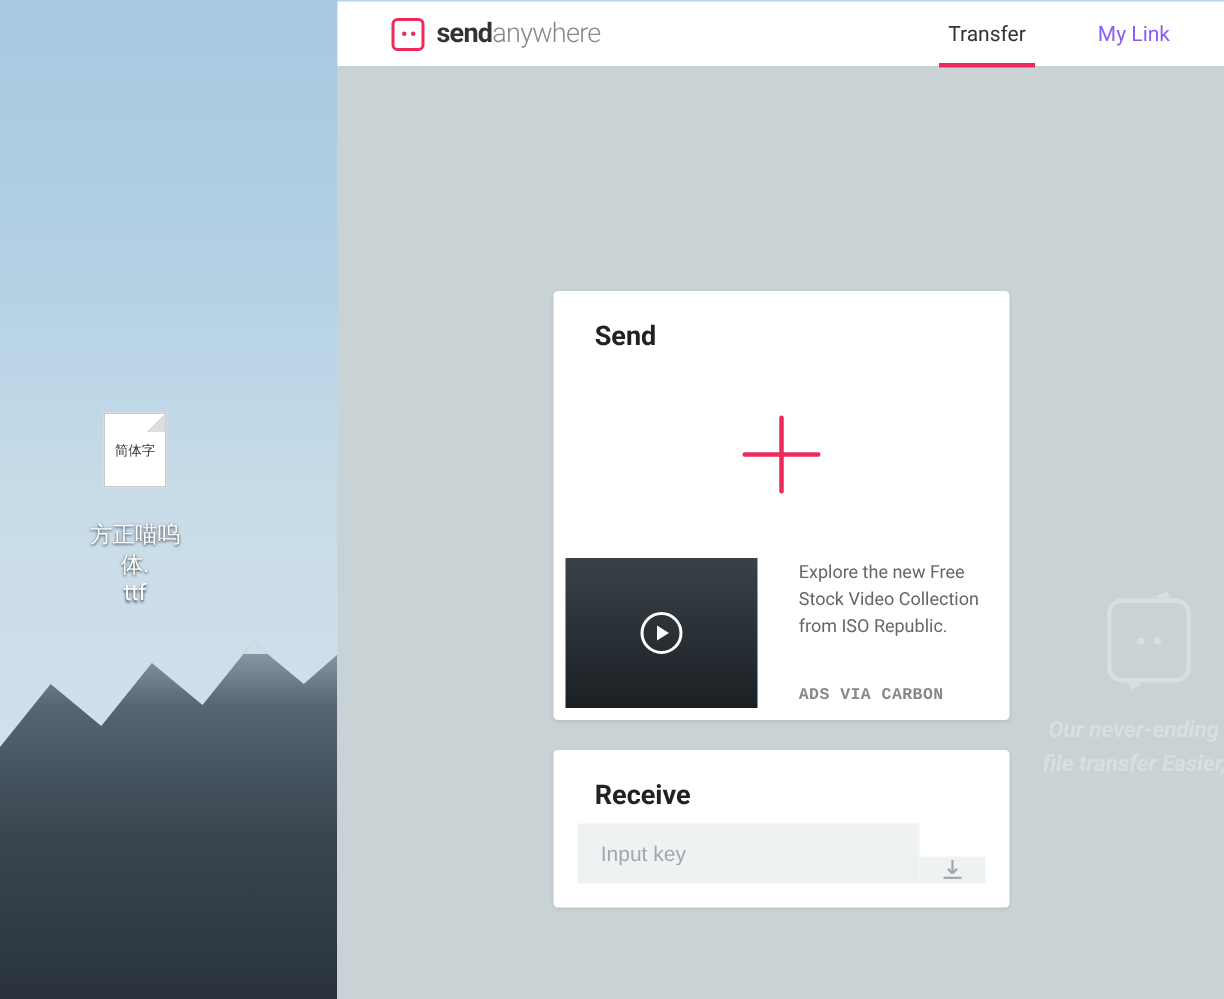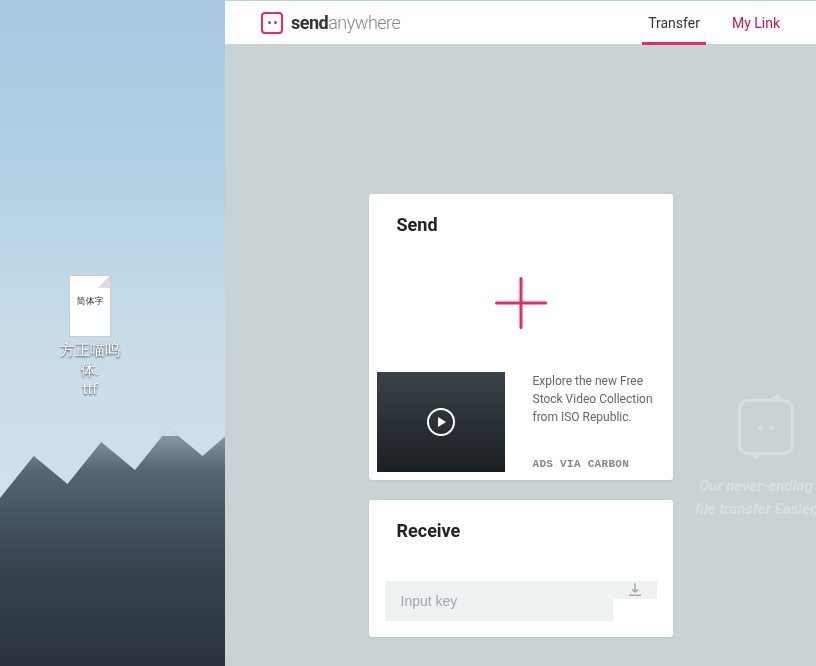--- a/index.html
+++ b/index.html
@@ -41,23 +41,23 @@
     }
     .desktop-icon {
       position: absolute;
       left: 60px;
       top: 275px;
       text-align: center;
       width: 60px;
     }
     .file-icon {
       width: 42px;
-      height: 62px;
+      height: 50px;
       background: #fff;
-      margin: 0 auto 4px;
+      margin: 0 auto 22px;
       position: relative;
       border: 1px solid #ccc;
     }
     .file-icon::before {
       content: '';
       position: absolute;
       top: 0;
       right: 0;
       width: 12px;
       height: 12px;
@@ -122,27 +122,27 @@
       font-weight: 700;
       color: #333;
     }
     .logo-text .light {
       font-weight: 300;
       color: #888;
     }
     .nav-tabs {
       margin-left: auto;
       display: flex;
-      gap: 32px;
+      gap: 48px;
       height: 100%;
       align-items: flex-end;
     }
     .nav-tab {
       font-size: 14px;
-      color: #be185d;
+      color: #8b5cf6;
       cursor: pointer;
       height: 100%;
       display: flex;
       align-items: center;
       position: relative;
     }
     .nav-tab.active {
       color: #333;
     }
     .nav-tab.active::after {
@@ -255,22 +255,21 @@
       color: #888;
       letter-spacing: 0.3px;
       font-family: Liberation Mono, monospace;
     }
     .receive-card .card-header {
     }
     .input-row {
       padding: 0 16px 16px;
       display: flex;
       gap: 0;
-      align-items: flex-start;
-      margin-top: 32px;
+      align-items: flex-end;
     }
     .key-input {
       flex: 1;
       background: #eff2f3;
       border: none;
       padding: 12px 16px;
       font-size: 14px;
       color: #333;
       outline: none;
     }

